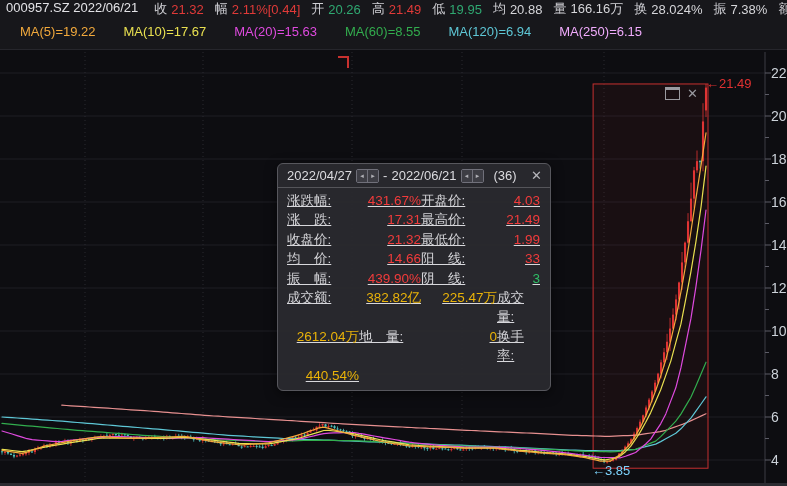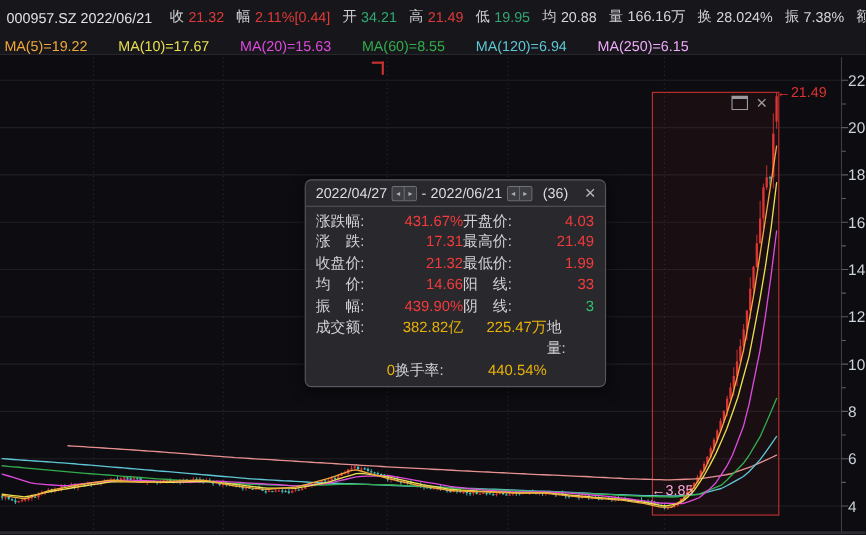--- a/index.html
+++ b/index.html
@@ -1,55 +1,55 @@
 <!DOCTYPE html>
 <html><head>
 <meta charset="utf-8">
 <style>
   html,body{margin:0;padding:0;background:#0d0d11;width:787px;height:486px;overflow:hidden;
     font-family:"Liberation Sans","DejaVu Sans",sans-serif;-webkit-font-smoothing:antialiased;}
   #stage{position:relative;width:787px;height:486px;background:#0d0d11;}
   
   #topbars{position:absolute;left:0;top:0;width:787px;height:49px;background:#17171b;z-index:6;
     border-bottom:1px solid #26262c;}
-  .bar{display:flex;align-items:flex-end;white-space:nowrap;overflow:hidden;}
+  .bar{display:flex;align-items:flex-start;white-space:nowrap;overflow:hidden;}
   #bar1{height:24px;font-size:13px;color:#d6d6da;padding-left:6px;}
   #bar1 .title{margin-right:16px;color:#e2e2e6;}
   .f{margin-right:11px;display:inline-flex;align-items:center;}
   .f b{font-weight:normal;color:#cfcfd4;margin-right:4px;}
   .red{color:#e03a38;}
   .grn{color:#2fa871;}
   .wht{color:#d6d6da;}
-  #bar2{height:25px;font-size:13px;padding-left:4px;}
+  #bar2{height:25px;font-size:13px;padding-left:20px;}
   #bar2 span{margin-right:28px;}
   
   #chart-svg{position:absolute;left:0;top:0;z-index:1;}
   .anno{position:absolute;font-size:13px;z-index:2;letter-spacing:0;}
   #anno-high{left:706px;top:76px;color:#e03131;}
-  #anno-low{left:592px;top:438px;color:#f9a8d4;}
+  #anno-low{left:592px;top:463px;color:#7dd3fc;}
   #corner-mark{position:absolute;left:338px;top:56px;width:9px;height:10px;z-index:2;
     border-top:2px solid #c8312f;border-right:2px solid #c8312f;}
   #box-icons{position:absolute;left:665px;top:87px;z-index:2;display:flex;align-items:center;gap:7px;}
   #icon-restore{width:13px;height:9px;border:1px solid #9a9aa0;border-top:3px solid #9a9aa0;}
   #icon-close-box{color:#9a9aa0;font-size:13px;line-height:13px;}
   #bottom-strip{position:absolute;left:0;bottom:0;width:787px;height:3px;background:#2b2b31;z-index:2;}
   
   #popup{position:absolute;left:249px;top:163px;width:272px;z-index:5;
     background:rgba(42,42,47,0.94);border:1px solid #57575d;border-radius:6px;
     box-shadow:0 3px 12px rgba(0,0,0,0.55);color:#d8d8dc;margin-left:28px;}
   #popup-header{display:flex;align-items:center;height:23px;padding:0 8px 0 9px;font-size:13px;
     border-bottom:1px solid #55555a;color:#dcdce0;}
   .spin{display:inline-flex;margin:0 4px;border:1px solid #70707a;border-radius:2px;overflow:hidden;}
   .spin span{width:10px;height:12px;display:flex;align-items:center;justify-content:center;
     font-size:7px;color:#b0b0b6;background:#3d3d44;}
   .spin span:first-child{border-right:1px solid #70707a;}
   #popup-count{margin-left:6px;}
   #popup-x{margin-left:auto;color:#b6b6bc;font-size:13px;cursor:default;}
   #popup-body{display:grid;grid-template-columns:72px 62px 76px 1fr;
-    padding:3px 10px 5px 9px;font-size:13.5px;line-height:19.4px;}
+    padding:3px 10px 5px 9px;font-size:13.5px;line-height:19.4px;text-decoration:underline;}
   .pl{color:#d2d2d6;}
   .pv{text-align:right;}
   .pv.white{color:#eab308;}
   .pv.red{color:#f23b3b;}
   .pv.green{color:#2fbf67;}
 </style>
 </head>
 <body>
 
 <div id="stage">
@@ -598,21 +598,21 @@
       <span class="f">
           <b>收</b>
           <span class="red">21.32</span>
         </span>
       <span class="f">
           <b>幅</b>
           <span class="red">2.11%[0.44]</span>
         </span>
       <span class="f">
           <b>开</b>
-          <span class="grn">34.21</span>
+          <span class="grn">20.26</span>
         </span>
       <span class="f">
           <b>高</b>
           <span class="red">21.49</span>
         </span>
       <span class="f">
           <b>低</b>
           <span class="grn">19.95</span>
         </span>
       <span class="f">
@@ -688,20 +688,22 @@
         <span class="pv red">14.66</span>
         <span class="pl">阳　线:</span>
         <span class="pv red">33</span>
       <span class="pl">振　幅:</span>
         <span class="pv red">439.90%</span>
         <span class="pl">阴　线:</span>
         <span class="pv green">3</span>
       <span class="pl">成交额:</span>
         <span class="pv white">382.82亿</span>
         <span class="pv white">225.47万</span>
+      <span class="pl">成交量:</span>
+        <span class="pv white">2612.04万</span>
         <span class="pl">地　量:</span>
         <span class="pv white">0</span>
       <span class="pl">换手率:</span>
         <span class="pv white">440.54%</span>
         <span class="pl"></span>
         <span class="pv"></span>
     </div>
   </div>
 
   <div id="bottom-strip"></div>

